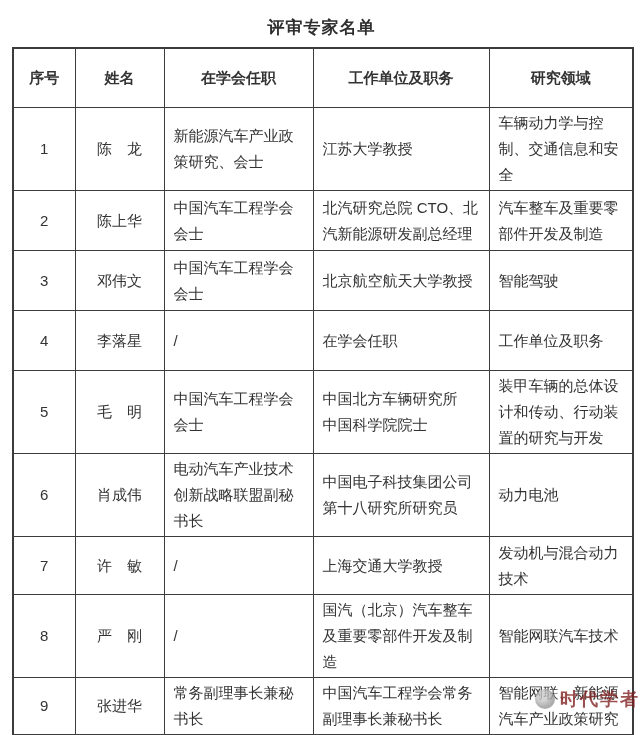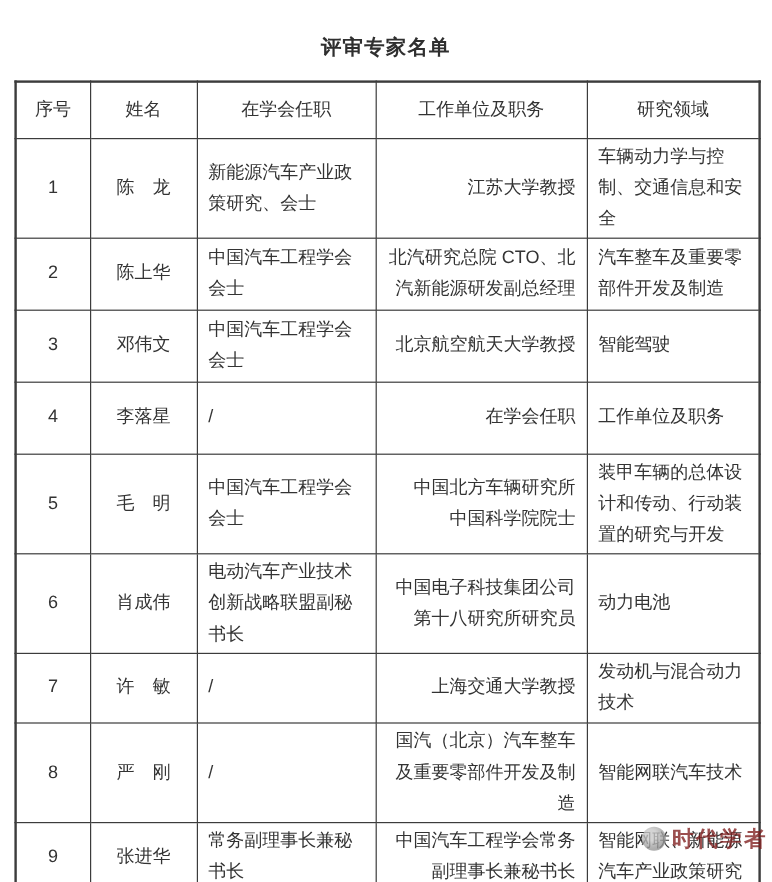--- a/index.html
+++ b/index.html
@@ -10,21 +10,21 @@
     color: #333333;
   }
   .page {
     position: relative;
     width: 643px;
     height: 735px;
     background: #ffffff;
     overflow: hidden;
   }
   .doc-title {
-    margin: 16px;
+    margin: 4px;
     padding-top: 12px;
     text-align: center;
     font-size: 17px;
     font-weight: bold;
     color: #2f2f2f;
     letter-spacing: 1px;
   }
   table.experts {
     border-collapse: collapse;
     table-layout: fixed;
@@ -34,32 +34,32 @@
   }
   table.experts th, table.experts td {
     border: 1px solid #3c3c3c;
     font-size: 15px;
     line-height: 26px;
     vertical-align: middle;
     padding: 2px 9px;
     overflow: hidden;
   }
   table.experts th {
-    font-weight: normal;
+    font-weight: bold;
     text-align: center;
-    padding: 4px 2px;
+    padding: 16px 2px;
   }
   col.c-no    { width: 62px; }
   col.c-name  { width: 89px; }
   col.c-role  { width: 149px; }
   col.c-org   { width: 176px; }
   col.c-field { width: 144px; }
   td.no, td.name { text-align: center; padding-left: 2px; padding-right: 2px; }
   td.role { padding: 2px 10px; }
-  td.org  { padding: 2px 10px; white-space: pre-line; text-align: right; }
+  td.org  { padding: 2px 10px; white-space: pre-line; }
   td.field{ padding: 2px 9px; }
   tr.hrow { height: 47px; }
   tr.r1 { height: 77px; }
   tr.r2 { height: 60px; }
   tr.r3 { height: 60px; }
   tr.r4 { height: 60px; }
   tr.r5 { height: 82px; }
   tr.r6 { height: 80px; }
   tr.r7 { height: 58px; }
   tr.r8 { height: 78px; }

